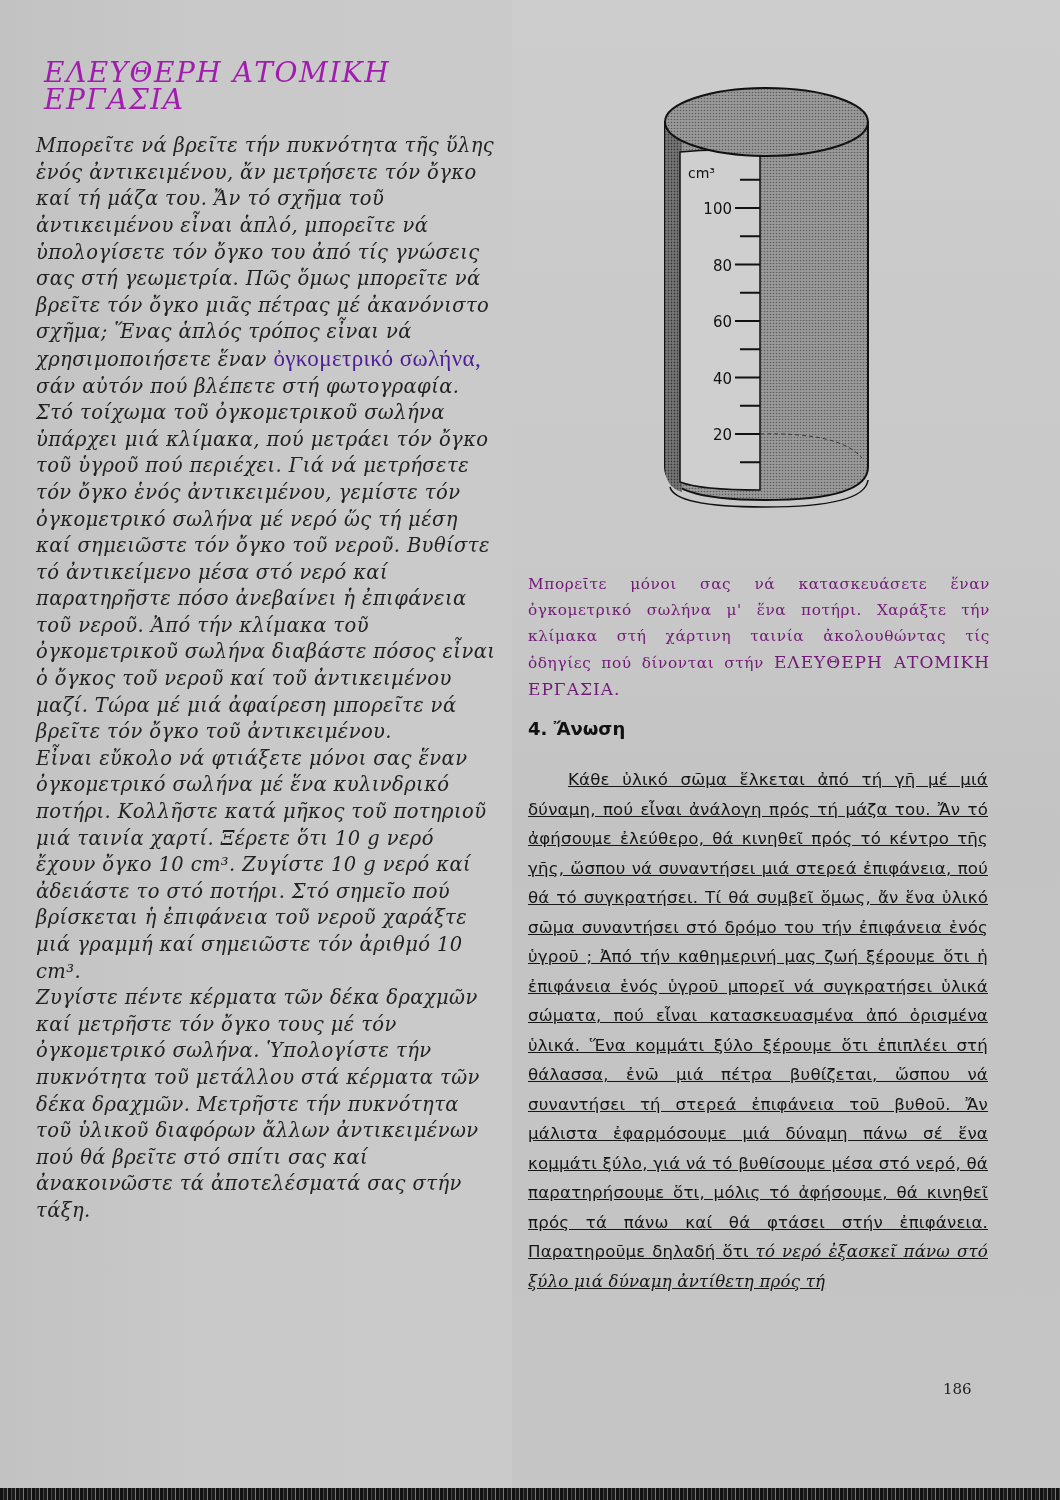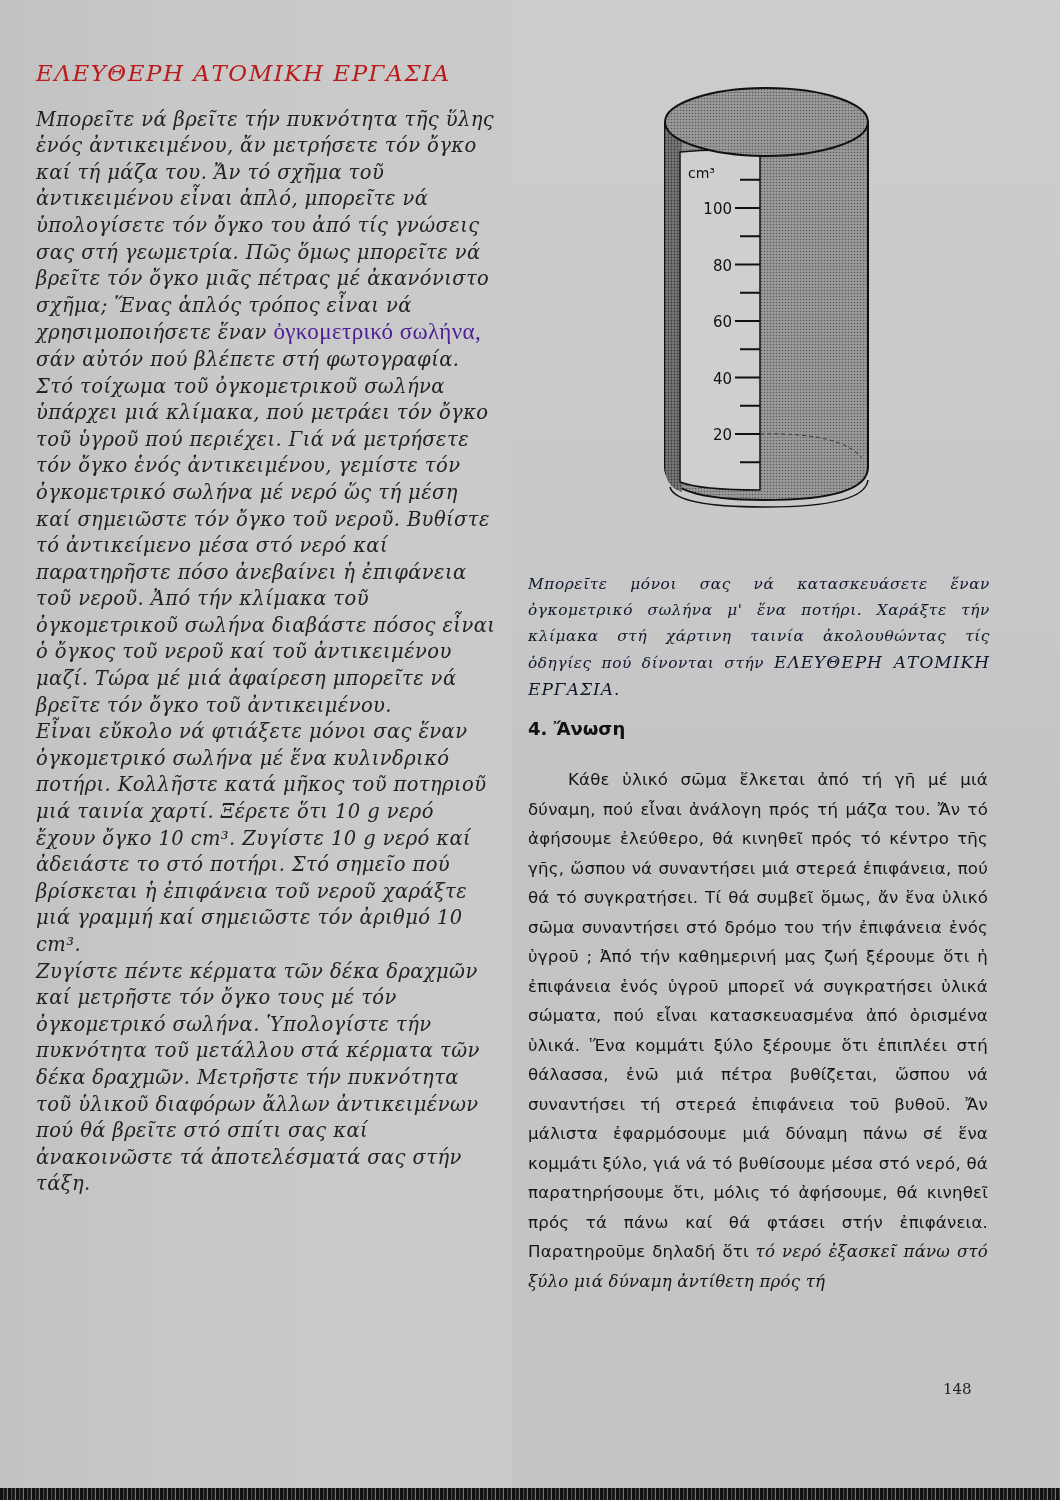--- a/index.html
+++ b/index.html
@@ -24,46 +24,46 @@
       #151515;
   }
   
   .left-col {
     position: absolute; left: 36px; top: 60px; width: 460px;
     font-family: "DejaVu Serif", serif; font-style: italic;
     font-size: 19.5px; line-height: 26.6px; letter-spacing: 0.4px;
     color: #222;
   }
   .left-title {
-    font-style: italic; font-size: 23px; letter-spacing: 1.5px;
-    margin: 0 0 20px 0; font-weight: normal; color: #b91c1c;
+    font-style: italic; font-size: 28px; letter-spacing: 1.5px;
+    margin: 0 0 20px 8px; font-weight: normal; color: #a21caf;
   }
   .left-col p { margin: 0; }
   .emph-sans {
     font-family: Liberation Serif, serif; font-style: normal; font-size: 23px; color: #4c1d95;
   }
   
   .figure {
     position: absolute; left: 640px; top: 82px; width: 250px; height: 440px;
   }
   .figure svg { width: 100%; height: 100%; }
   .caption {
     position: absolute; left: 528px; top: 571px; width: 462px;
-    font-style: italic; font-size: 15.3px; line-height: 26px; letter-spacing: 0.6px;
-    color: #0f172a; text-align: justify;
+    font-size: 15.3px; line-height: 26px; letter-spacing: 0.6px;
+    color: #701a75; text-align: justify;
   }
   .caption .caps { font-size: 17px; letter-spacing: 1px; }
   .section-heading {
     position: absolute; left: 528px; top: 718px;
     font-family: "DejaVu Sans", sans-serif; font-weight: bold; font-size: 18px; color: #111;
   }
   .right-body {
     position: absolute; left: 528px; top: 765px; width: 460px;
     font-family: "DejaVu Sans", sans-serif; font-size: 16.6px; line-height: 29.5px;
-    color: #151515; text-align: justify; letter-spacing: 0.2px;
+    color: #151515; text-align: justify; letter-spacing: 0.2px; text-decoration: underline;
   }
   .right-body p { margin: 0; text-indent: 40px; }
   .right-body .it { font-family: "DejaVu Serif", serif; font-style: italic; }
   .page-number {
     position: absolute; left: 943px; top: 1380px;
     font-family: "DejaVu Serif", serif; font-size: 15px; color: #222;
   }
 </style>
 </head>
 <body>
@@ -121,15 +121,15 @@
 </div>
 
 <div class="caption"><span>Μπορεῖτε μόνοι σας νά κατασκευάσετε ἕναν ὀγκομετρικό σωλήνα μ' ἕνα ποτήρι. Χαράξτε τήν κλίμακα στή χάρτινη ταινία ἀκολουθώντας τίς ὁδηγίες πού δίνονται στήν </span><span class="caps">ΕΛΕΥΘΕΡΗ ΑΤΟΜΙΚΗ ΕΡΓΑΣΙΑ.</span></div>
 
 <div class="section-heading">4. Ἄνωση</div>
 
 <div class="right-body">
   <p><span>Κάθε ὑλικό σῶμα ἕλκεται ἀπό τή γῆ μέ μιά δύναμη, πού εἶναι ἀνάλογη πρός τή μάζα του. Ἄν τό ἀφήσουμε ἐλεύθερο, θά κινηθεῖ πρός τό κέντρο τῆς γῆς, ὥσπου νά συναντήσει μιά στερεά ἐπιφάνεια, πού θά τό συγκρατήσει. Τί θά συμβεῖ ὅμως, ἄν ἕνα ὑλικό σῶμα συναντήσει στό δρόμο του τήν ἐπιφάνεια ἑνός ὑγροῦ ; Ἀπό τήν καθημερινή μας ζωή ξέρουμε ὅτι ἡ ἐπιφάνεια ἑνός ὑγροῦ μπορεῖ νά συγκρατήσει ὑλικά σώματα, πού εἶναι κατασκευασμένα ἀπό ὁρισμένα ὑλικά. Ἕνα κομμάτι ξύλο ξέρουμε ὅτι ἐπιπλέει στή θάλασσα, ἐνῶ μιά πέτρα βυθίζεται, ὥσπου νά συναντήσει τή στερεά ἐπιφάνεια τοῦ βυθοῦ. Ἄν μάλιστα ἐφαρμόσουμε μιά δύναμη πάνω σέ ἕνα κομμάτι ξύλο, γιά νά τό βυθίσουμε μέσα στό νερό, θά παρατηρήσουμε ὅτι, μόλις τό ἀφήσουμε, θά κινηθεῖ πρός τά πάνω καί θά φτάσει στήν ἐπιφάνεια. Παρατηροῦμε δηλαδή ὅτι </span><span class="it">τό νερό ἐξασκεῖ πάνω στό ξύλο μιά δύναμη ἀντίθετη πρός τή</span></p>
 </div>
 
-<div class="page-number">148</div>
+<div class="page-number">186</div>
 
 <div class="bottom-strip"></div>
 
 </body></html>

